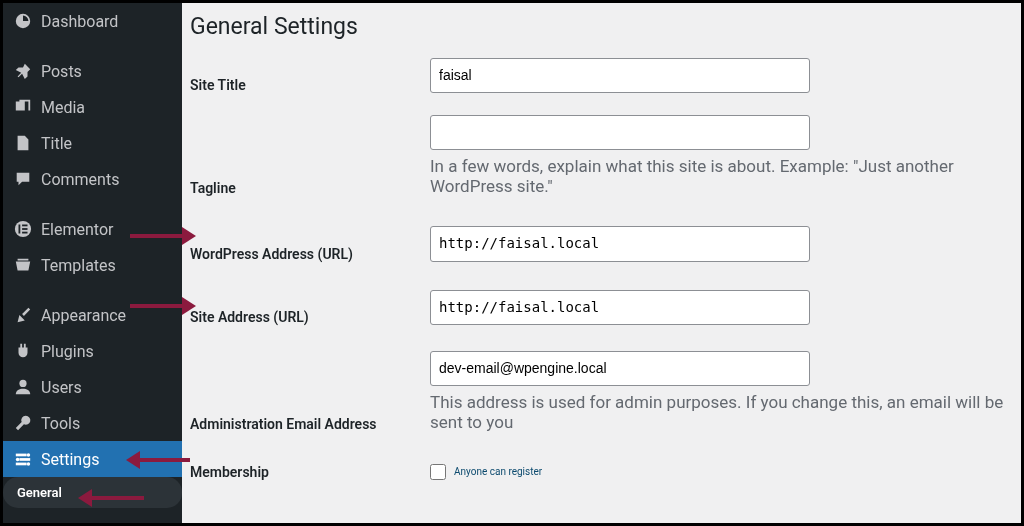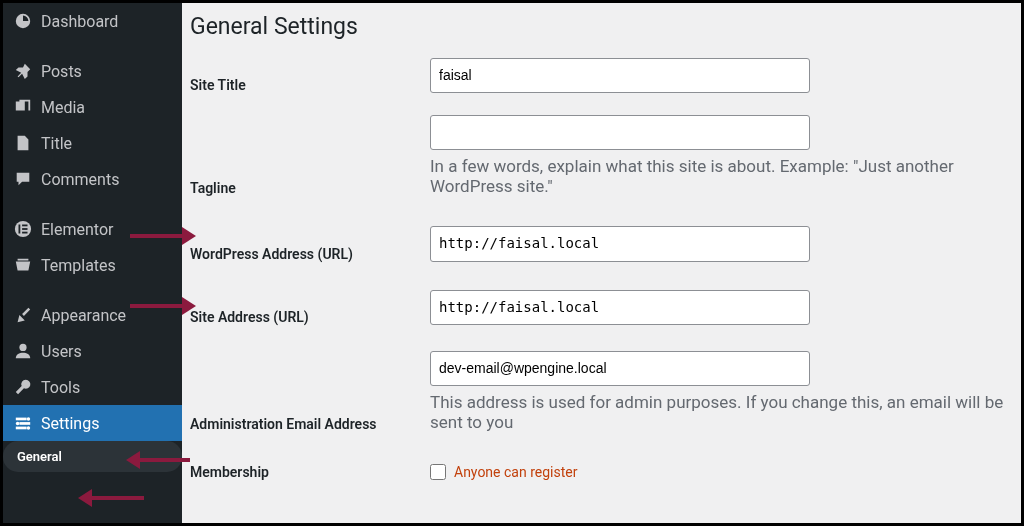--- a/index.html
+++ b/index.html
@@ -91,21 +91,21 @@
     }
     .form-field input.mono { font-family: Consolas, Monaco, monospace; }
     .help-text {
       font-size: 17px;
       color: #646970;
       margin-top: 6px;
     }
     .help-text a { color: #2271b1; text-decoration: underline; }
     .checkbox-wrap { display: flex; align-items: center; padding-top: 6px; }
     .checkbox-wrap input { margin-right: 8px; width: 16px; height: 16px; }
-    .checkbox-wrap label { font-size: 14px; color: #c2410c; }
+    .checkbox-wrap label { font-size: 10px; color: #0c4a6e; }
     .arrow {
       position: absolute;
       height: 10px;
       z-index: 50;
       pointer-events: none;
     }
     .arrow .shaft {
       position: absolute;
       left: 0;
       top: 3px;
@@ -202,20 +202,28 @@
     <span class="icon">
         <svg viewBox="0 0 20 20">
           <path d="M4 18l2-8 6 6-8 2zm5-9l7-7 2 2-7 7z"></path>
         </svg>
       </span>
     <span>Appearance</span>
   </div>
   <div class="sidebar-item">
     <span class="icon">
         <svg viewBox="0 0 20 20">
+          <path d="M7 2v4H5v6a5 5 0 0010 0V6h-2V2h-2v4H9V2z"></path>
+        </svg>
+      </span>
+    <span>Plugins</span>
+  </div>
+  <div class="sidebar-item">
+    <span class="icon">
+        <svg viewBox="0 0 20 20">
           <circle cx="10" cy="6" r="4"></circle>
           <path d="M2 18c0-4 4-6 8-6s8 2 8 6z"></path>
         </svg>
       </span>
     <span>Users</span>
   </div>
   <div class="sidebar-item">
     <span class="icon">
         <svg viewBox="0 0 20 20">
           <path d="M13 2a5 5 0 00-4.5 7L2 15.5 4.5 18l6.5-6.5A5 5 0 1013 2z"></path>

